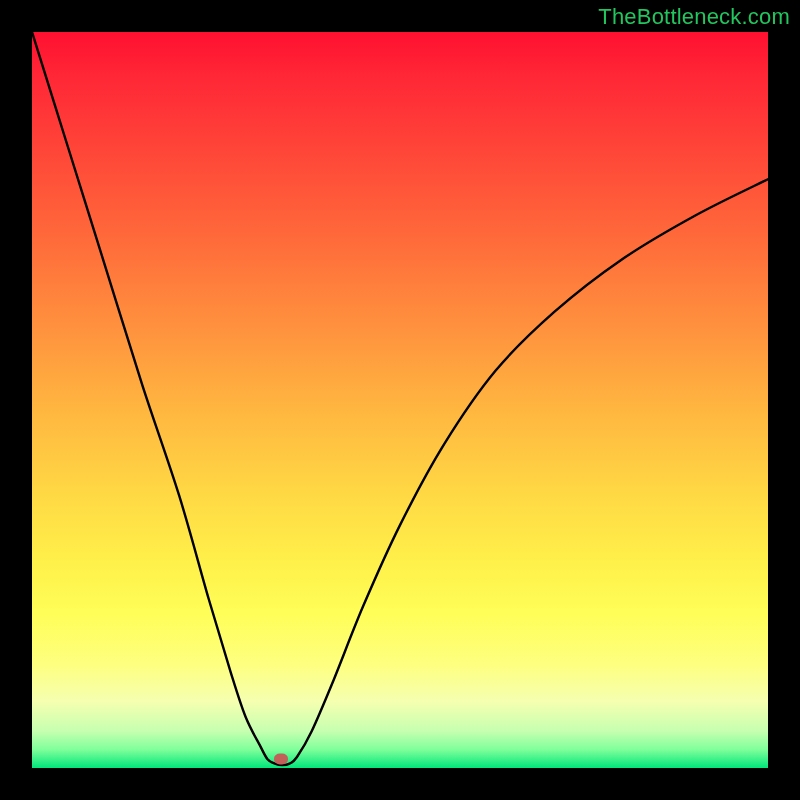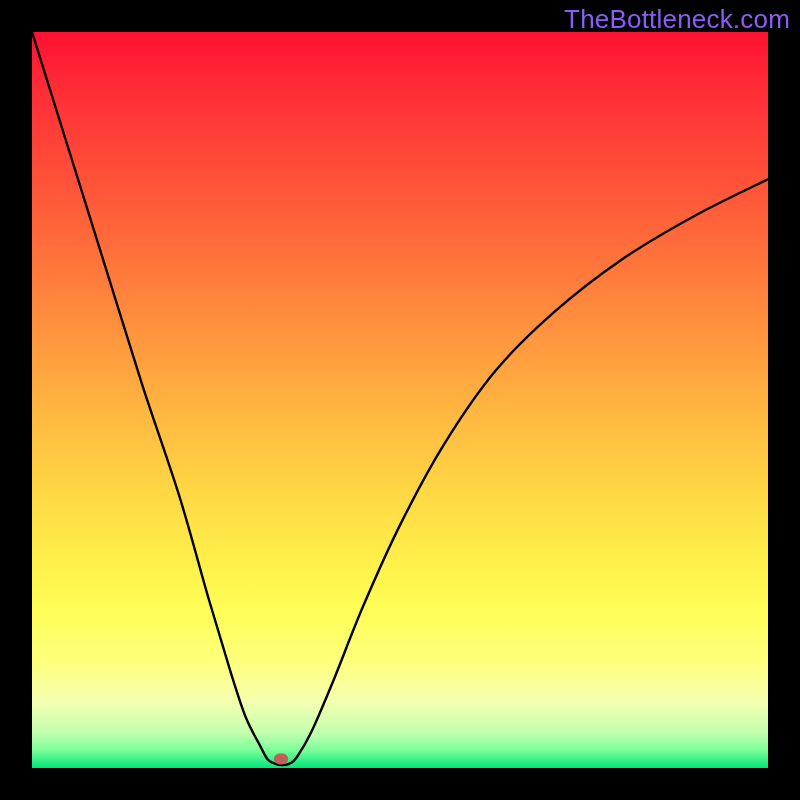--- a/index.html
+++ b/index.html
@@ -55,22 +55,22 @@
     width: 14px;
     height: 11px;
     background: #c06058;
     border-radius: 6px/5px;
     transform: translate(-50%, -50%);
   }
   .watermark {
     position: absolute;
     top: 4px;
     right: 10px;
-    color: #8b5cf6;
-    font-size: 26px;
+    color: #22c55e;
+    font-size: 22px;
     letter-spacing: 0.2px;
   }
 </style>
 </head>
 <body>
 
 <div class="frame">
   <div class="plot">
     <svg class="curve" viewBox="0 0 736 736" preserveAspectRatio="none">
       <path id="curve-path" fill="none" stroke="#000" stroke-width="2.4" stroke-linecap="round" stroke-linejoin="round" d="M 0.00 0.00 C 6.13 19.63, 24.53 78.51, 36.80 117.76 C 49.07 157.01, 61.33 196.27, 73.60 235.52 C 85.87 274.77, 98.13 315.25, 110.40 353.28 C 122.67 391.31, 136.16 428.11, 147.20 463.68 C 158.24 499.25, 168.05 537.28, 176.64 566.72 C 185.23 596.16, 192.59 620.69, 198.72 640.32 C 204.85 659.95, 208.53 672.21, 213.44 684.48 C 218.35 696.75, 224.48 706.81, 228.16 713.92 C 231.84 721.03, 233.07 724.22, 235.52 727.17 C 237.97 730.11, 240.43 730.60, 242.88 731.58 C 245.33 732.57, 247.79 733.06, 250.24 733.06 C 252.69 733.06, 255.15 732.93, 257.60 731.58 C 260.05 730.23, 261.28 730.36, 264.96 724.96 C 268.64 719.56, 273.55 712.08, 279.68 699.20 C 285.81 686.32, 293.17 668.53, 301.76 647.68 C 310.35 626.83, 320.16 599.84, 331.20 574.08 C 342.24 548.32, 354.51 520.11, 368.00 493.12 C 381.49 466.13, 396.21 437.92, 412.16 412.16 C 428.11 386.40, 445.28 360.64, 463.68 338.56 C 482.08 316.48, 501.71 298.08, 522.56 279.68 C 543.41 261.28, 565.49 244.11, 588.80 228.16 C 612.11 212.21, 637.87 197.49, 662.40 184.00 C 686.93 170.51, 723.73 153.33, 736.00 147.20"></path>

